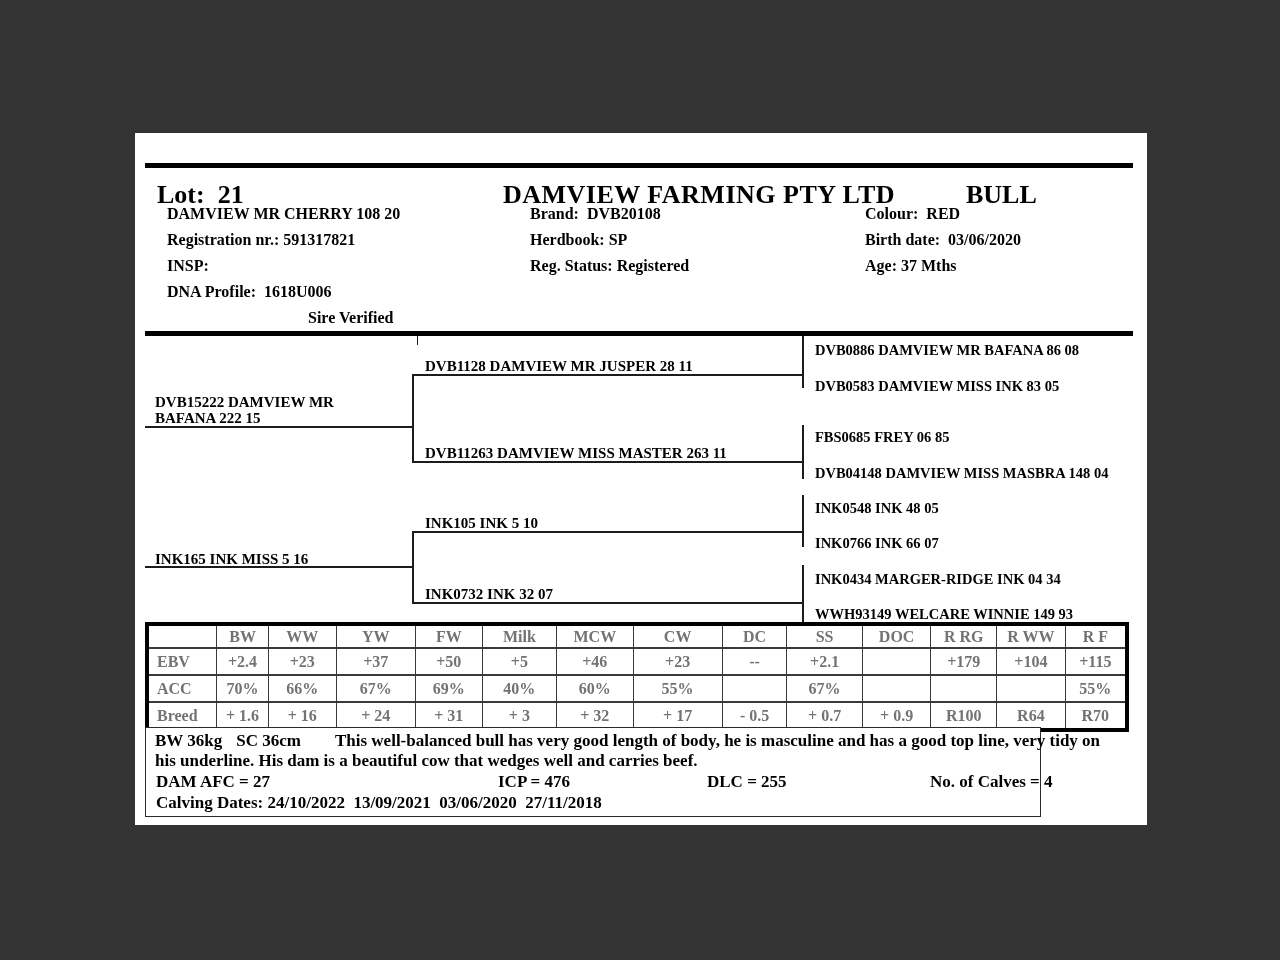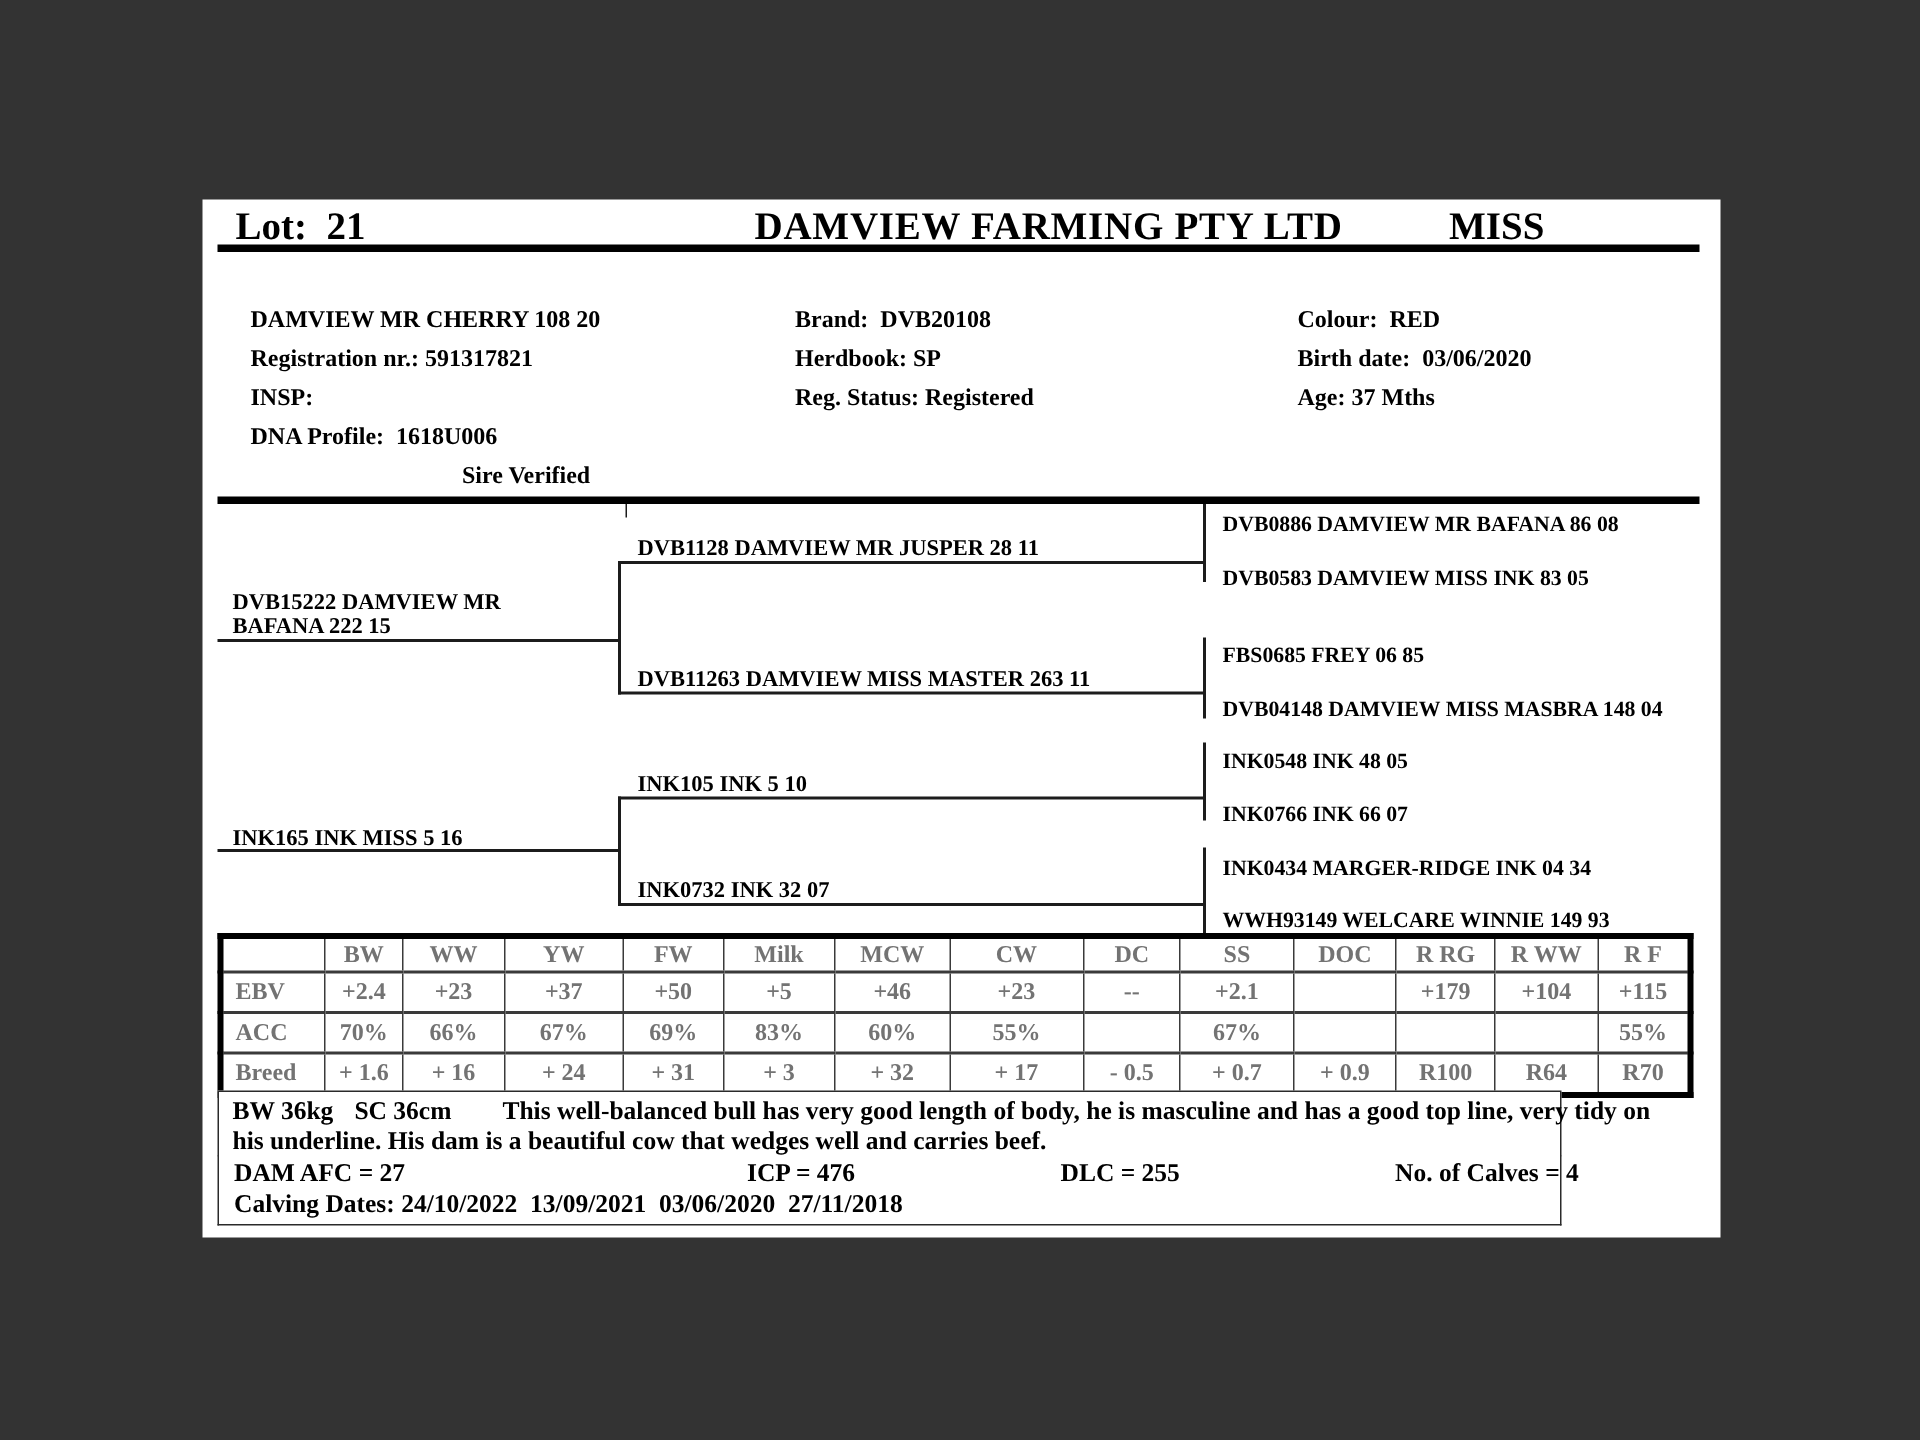--- a/index.html
+++ b/index.html
@@ -9,21 +9,21 @@
   }
   .stage{position:relative;width:1280px;height:960px;background:#333333;}
   .page{
     position:absolute;left:135px;top:133px;width:1012px;height:692px;
     background:#ffffff;
   }
   .t{position:absolute;white-space:pre;font-weight:bold;color:#000;line-height:1.05;}
   .rule{position:absolute;left:10px;width:988px;height:5px;background:#000;}
   .hline{position:absolute;height:2px;background:#1c1c1c;}
   .vline{position:absolute;width:2px;background:#1c1c1c;}
-  .hdr{font-size:26px;}
+  .hdr{font-size:26px;margin-top:44px;}
   .info{font-size:16px;line-height:26px;}
   .ped{font-size:15px;}
   .ggp{font-size:14.5px;}
   table.ebv{
     position:absolute;left:10px;top:489px;width:984px;
     border-collapse:collapse;border:4px solid #000;table-layout:fixed;
   }
   table.ebv th,table.ebv td{
     border:1px solid #3a3a3a;font-weight:bold;font-size:16px;
     text-align:center;padding:0;color:#737373;overflow:hidden;white-space:pre;
@@ -42,21 +42,21 @@
   .damline{position:absolute;font-weight:bold;font-size:17px;color:#000;white-space:pre;}
 </style>
 </head>
 <body>
 
 <div class="stage">
   <div class="page">
 
     <div class="t hdr" style="left:22px;top:4px;">Lot:  21</div>
     <div class="t hdr" style="left:368px;top:4px;letter-spacing:0.5px;">DAMVIEW FARMING PTY LTD</div>
-    <div class="t hdr" style="left:831px;top:4px;">MISS</div>
+    <div class="t hdr" style="left:831px;top:4px;">BULL</div>
     <div class="rule" style="top:30px;"></div>
 
     <div class="t info" style="left:32px;top:68px;">DAMVIEW MR CHERRY 108 20</div>
     <div class="t info" style="left:32px;top:94px;">Registration nr.: 591317821</div>
     <div class="t info" style="left:32px;top:120px;">INSP:</div>
     <div class="t info" style="left:32px;top:146px;">DNA Profile:  1618U006</div>
     <div class="t info" style="left:173px;top:172px;">Sire Verified</div>
 
     <div class="t info" style="left:395px;top:68px;">Brand:  DVB20108</div>
     <div class="t info" style="left:395px;top:94px;">Herdbook: SP</div>
@@ -151,21 +151,21 @@
         <td>+179</td>
         <td>+104</td>
         <td>+115</td>
       </tr>
       <tr class="dr">
         <td class="lbl">ACC</td>
         <td>70%</td>
         <td>66%</td>
         <td>67%</td>
         <td>69%</td>
-        <td>83%</td>
+        <td>40%</td>
         <td>60%</td>
         <td>55%</td>
         <td></td>
         <td>67%</td>
         <td></td>
         <td></td>
         <td></td>
         <td>55%</td>
       </tr>
       <tr class="dr">

